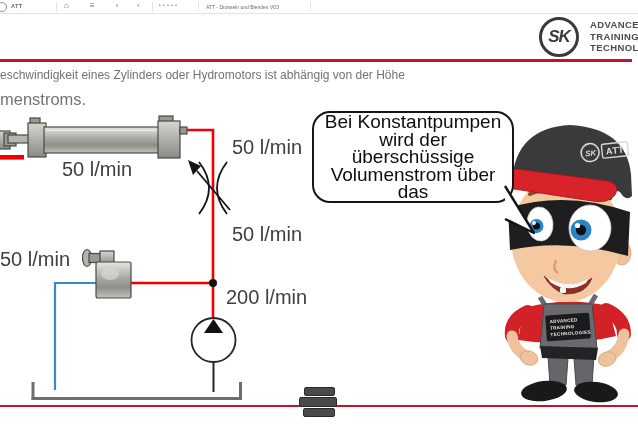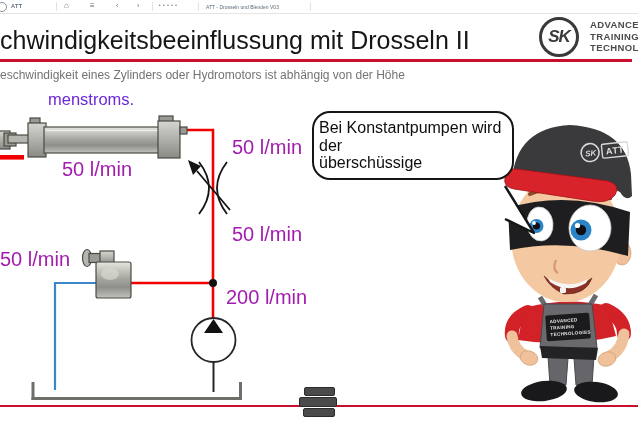--- a/index.html
+++ b/index.html
@@ -14,34 +14,34 @@
   .tb-sep{top:2px;width:1px;height:9px;background:#e2e2e2;display:block;position:absolute;}
   .tb-ico{top:1px;font-size:8px;color:#4c5d6b;}
   .tb-arrow{top:2px;font-size:7px;color:#a0aab3;}
   .tb-dots{top:3px;font-size:4.5px;letter-spacing:2.5px;color:#94a0ab;}
   .tb-title{top:3.5px;font-size:5px;color:#5c6b79;}
 
   
   .slide-title{position:absolute;left:0;top:26px;font-size:25px;color:#161616;white-space:nowrap;z-index:2;}
   .title-rule{position:absolute;left:0;top:59px;width:632px;height:2.6px;background:#c8102e;z-index:1;}
   .body-line1{position:absolute;left:0;top:68px;font-size:12px;color:#737373;white-space:nowrap;z-index:2;}
-  .body-line2{position:absolute;left:0;top:90px;font-size:16.5px;color:#6d28d9;white-space:nowrap;z-index:2;margin-left:48px;}
+  .body-line2{position:absolute;left:0;top:90px;font-size:16.5px;color:#737373;white-space:nowrap;z-index:2;}
 
   
   .sk-badge{position:absolute;left:539px;top:17px;width:34px;height:34px;border:3.2px solid #3a3a3a;border-radius:50%;z-index:3;
             display:flex;align-items:center;justify-content:center;}
   .sk-badge b{font-size:17px;color:#3a3a3a;font-style:italic;letter-spacing:-1px;}
   .logo-lines{position:absolute;left:590px;top:19px;width:120px;z-index:3;color:#4b4b4b;font-weight:bold;font-size:9.5px;line-height:11.5px;letter-spacing:.4px;}
 
   
-  .flow-label{position:absolute;font-size:20px;color:#a21caf;white-space:nowrap;z-index:2;}
+  .flow-label{position:absolute;font-size:20px;color:#404040;white-space:nowrap;z-index:2;}
 
   
   .bubble{position:absolute;left:312px;top:111px;width:188px;background:#fff;border:2.4px solid #151515;border-radius:18px;
-          padding:6px 5px;text-align:left;font-size:16px;line-height:17.6px;color:#0e0e0e;z-index:5;}
+          padding:0 5px;text-align:center;font-size:19px;line-height:17.6px;color:#0e0e0e;z-index:5;}
   .bubble-tail{position:absolute;left:501px;top:183px;z-index:6;}
 
   
   .bottom-line{position:absolute;left:0;top:404.5px;width:638px;height:2.6px;background:#c8102e;z-index:1;}
   .grab-bar{position:absolute;background:#4a4a4a;border:1px solid #2b2b2b;border-radius:2px;z-index:4;}
   .gb1{left:304px;top:387px;width:29px;height:7px;}
   .gb2{left:299px;top:396.5px;width:36px;height:8.5px;}
   .gb3{left:303px;top:407.5px;width:30px;height:7.5px;}
 
   .diagram-svg{position:absolute;left:0;top:110px;z-index:1;}
@@ -60,21 +60,20 @@
     <span class="tb-ico" style="left:90px">≡</span>
     <span class="tb-arrow" style="left:116px">‹</span>
     <span class="tb-arrow" style="left:137px">›</span>
     <span class="tb-sep" style="left:152px"></span>
     <span class="tb-dots" style="left:159px">•••••</span>
     <span class="tb-sep" style="left:198px"></span>
     <span class="tb-title" style="left:206px">ATT - Drosseln und Blenden V03</span>
     <span class="tb-sep" style="left:310px"></span>
   </div>
 
-  <div class="slide-title">chwindigkeitsbeeinflussung mit Drosseln II</div>
   <div class="title-rule"></div>
   <div class="body-line1">eschwindigkeit eines Zylinders oder Hydromotors ist abhängig von der Höhe</div>
   <div class="body-line2">menstroms.</div>
 
   <div class="sk-badge">
       <b>SK</b>
     </div>
   <div class="logo-lines">
     <div>ADVANCED</div>
     <div>TRAINING</div>
@@ -150,20 +149,21 @@
 
   <div class="flow-label" style="left:62px;top:158px">50 l/min</div>
   <div class="flow-label" style="left:232px;top:136px">50 l/min</div>
   <div class="flow-label" style="left:232px;top:223px">50 l/min</div>
   <div class="flow-label" style="left:226px;top:286px">200 l/min</div>
   <div class="flow-label" style="left:0px;top:248px">50 l/min</div>
 
   <div class="bubble">
     <div>Bei Konstantpumpen wird der</div>
     <div>überschüssige</div>
+    <div>Volumenstrom über das</div>
   </div>
   <svg class="bubble-tail" width="38" height="58" viewBox="0 0 38 58">
     <path d="M 4 3 L 33 50 L 4 36" fill="#fff" stroke="#151515" stroke-width="2.4" stroke-linejoin="round"></path>
   </svg>
 
   <svg class="mascot-svg" width="138" height="290" viewBox="0 0 138 290">
     <defs>
       <radialGradient id="skin" cx="0.4" cy="0.4" r="0.8">
         <stop offset="0" stop-color="#f8d2ab"></stop>
           <stop offset="1" stop-color="#e9b econ88c"></stop>

